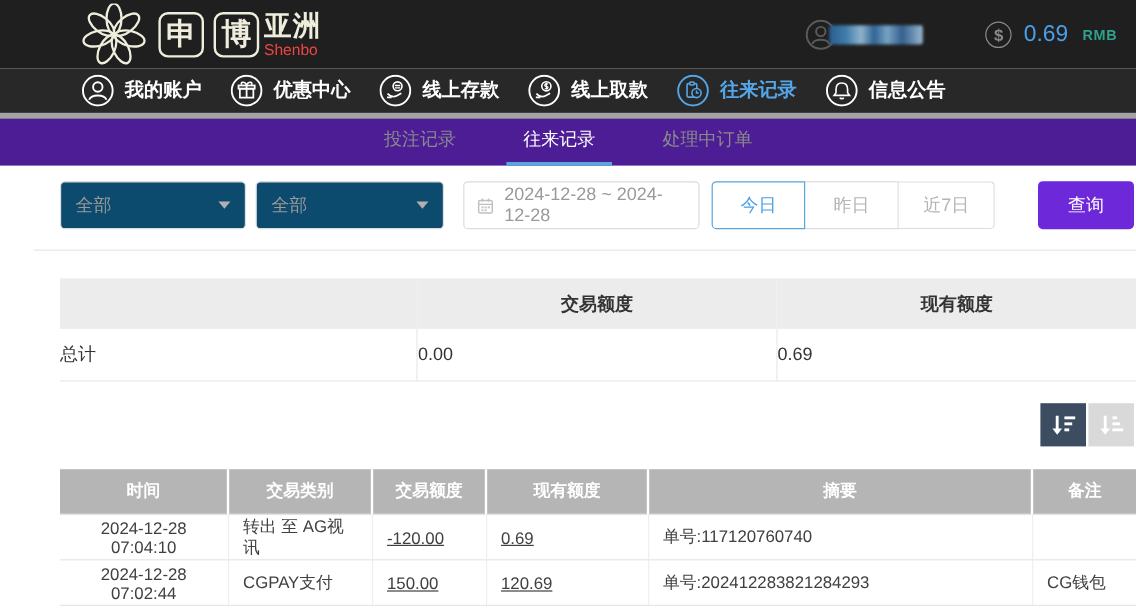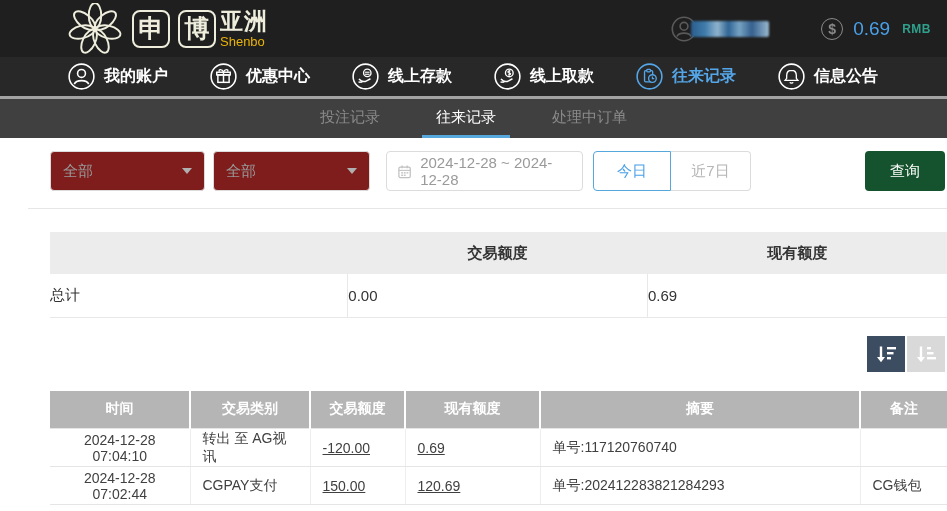--- a/index.html
+++ b/index.html
@@ -8,64 +8,64 @@
 
   
   .top-header { height:57px; background:#1f1f1f; display:flex; align-items:center; position:relative; }
   .logo-wrap { display:flex; align-items:center; margin-left:66px; }
   .logo-flower { width:58px; height:52px; }
   .logo-box { width:38px; height:38px; border:2px solid #efeedd; border-radius:8px;
     color:#efeedd; font-size:25px; display:flex; align-items:center; justify-content:center;
     margin-left:8px; font-weight:bold; }
   .logo-right { margin-left:4px; display:flex; flex-direction:column; line-height:1; }
   .logo-region { color:#efeedd; font-size:23px; font-weight:bold; letter-spacing:1px; }
-  .logo-sub { color:#eab308; font-size:13px; margin-top:2px; }
+  .logo-sub { color:#ef4444; font-size:13px; margin-top:2px; }
   .header-right { position:absolute; right:16px; top:0; height:57px; display:flex; align-items:center; gap:10px; }
   .user-chunk { display:flex; align-items:center; margin-right:42px; position:relative; }
   .user-blur { width:78px; height:16px; margin-left:-6px; border-radius:2px;
     background:linear-gradient(90deg,#2b5d8e,#3f7cab 18%,#8fb3cc 34%,#2f6494 48%,#77a3c4 62%,#355f8d 78%,#99b9d0);
     filter:blur(1.3px); }
   .coin-icon { width:22px; height:22px; border:1.6px solid #8a8a8a; border-radius:50%;
     color:#8a8a8a; font-size:14px; display:flex; align-items:center; justify-content:center; font-weight:bold; }
   .balance-amount { color:#4aa0e8; font-size:19px; }
   .balance-currency { color:#2fa08c; font-size:12px; font-weight:bold; margin-left:2px; letter-spacing:.5px; }
 
   
   .main-nav { height:42px; background:#282828; display:flex; align-items:center;
-    padding-left:68px; gap:42px; border-bottom:3px solid #a3a3a3; }
+    padding-left:68px; gap:24px; border-bottom:5px solid #a3a3a3; }
   .nav-item { display:flex; align-items:center; gap:9px; color:#fff; font-size:16px;
     font-weight:bold; cursor:pointer; white-space:nowrap; }
   .nav-item.active { color:#54a6e8; }
   .nav-item svg { display:block; }
 
   
-  .sub-nav { height:39px; background:#404040; display:flex; justify-content:center; gap:28px; }
+  .sub-nav { height:39px; background:#4c1d95; display:flex; justify-content:center; gap:28px; }
   .sub-tab { color:#8a8a8a; font-size:15px; line-height:36px; padding:0 14px;
     cursor:pointer; border-bottom:3px solid transparent; }
   .sub-tab.active { color:#fff; border-bottom-color:#55a7dc; }
 
   
   .filter-row { display:flex; align-items:center; margin:13px 2px 0 50px; height:40px; }
   .select-box { width:155px; height:40px; border:1px solid #dcdcdc; border-radius:4px;
     display:flex; align-items:center; padding:0 12px; color:#999; font-size:15px;
-    cursor:pointer; background:#7f1d1d; position:relative; }
+    cursor:pointer; background:#0c4a6e; position:relative; }
   .select-box + .select-box { margin-left:8px; width:157px; }
   .caret { position:absolute; right:12px; width:0; height:0;
     border-left:5px solid transparent; border-right:5px solid transparent; border-top:6px solid #b0b0b0; }
   .date-box { width:197px; height:40px; border:1px solid #dcdcdc; border-radius:4px;
     margin-left:16px; display:flex; align-items:center; padding:0 10px; gap:8px;
     color:#9a9a9a; font-size:15px; cursor:pointer; }
   .quick-group { display:flex; margin-left:10px;justify-content:flex-end; }
   .quick-btn { width:78px; height:40px; border:1px solid #dcdcdc; background:#fff;
     color:#b5b5b5; font-size:15px; cursor:pointer; display:flex; align-items:center; justify-content:center; }
   .quick-btn:first-child { border-radius:4px 0 0 4px; }
   .quick-btn:last-child { border-radius:0 4px 4px 0; width:80px; border-left:none; }
   .quick-btn:nth-child(2) { border-left:none; }
   .quick-btn.active { border:1px solid #55a7dc; color:#4aa0e8; z-index:2; }
-  .search-btn { margin-left:auto; width:80px; height:40px; background:#14532d; color:#fff;
+  .search-btn { margin-left:auto; width:80px; height:40px; background:#6d28d9; color:#fff;
     border:none; border-radius:4px; font-size:15px; cursor:pointer; }
 
   .divider { border:none; border-top:1px solid #e6e6e6; margin:17px 0 0 28px; }
 
   
   .summary-table { margin:23px 0 0 50px; width:897px; border-collapse:collapse; table-layout:fixed; }
   .summary-table th { background:#ececec; height:42px; font-size:15px; color:#333; font-weight:bold; text-align:center; }
   .summary-table td { height:43px; font-size:15px; color:#333; text-align:left;
     border-bottom:1px solid #e8e8e8; border-right:1px solid #e8e8e8; }
   .summary-table td:last-child { border-right:none; }
@@ -236,20 +236,21 @@
       <rect x="4.4" y="8.6" width="2" height="1.6" fill="#c8c8c8"></rect>
       <rect x="7.2" y="8.6" width="2" height="1.6" fill="#c8c8c8"></rect>
       <rect x="10" y="8.6" width="2" height="1.6" fill="#c8c8c8"></rect>
       <rect x="4.4" y="11.2" width="2" height="1.6" fill="#c8c8c8"></rect>
       <rect x="7.2" y="11.2" width="2" height="1.6" fill="#c8c8c8"></rect>
     </svg>
     <span>2024-12-28 ~ 2024-12-28</span>
   </div>
   <div class="quick-group" id="quick-group">
       <button class="quick-btn active">今日</button>
+      <button class="quick-btn">昨日</button>
       <button class="quick-btn">近7日</button>
     </div>
   <button class="search-btn">查询</button>
 </div>
 
 <hr class="divider">
 
 <table class="summary-table">
   <colgroup>
       <col style="width:33.2%">

